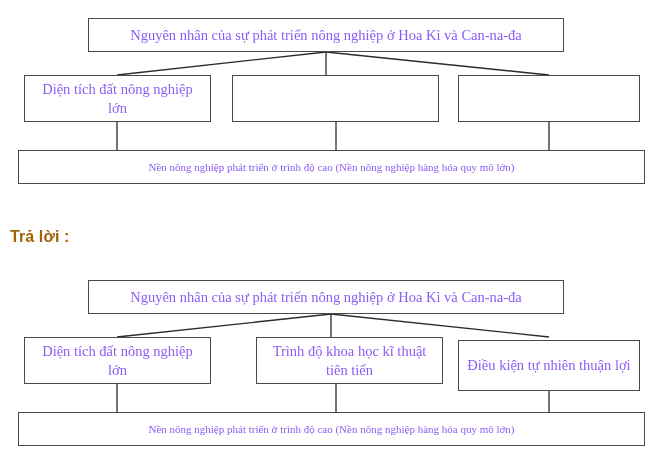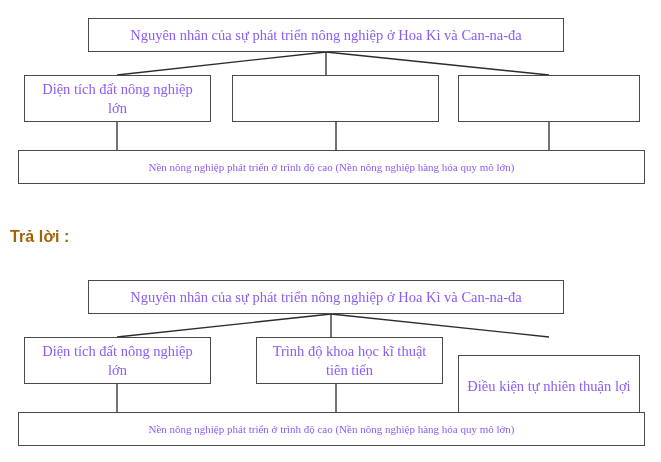--- a/index.html
+++ b/index.html
@@ -109,17 +109,17 @@
     <line x1="336" y1="122" x2="336" y2="150" stroke="#2b2b2b" stroke-width="1.3"></line>
     <line x1="549" y1="122" x2="549" y2="150" stroke="#2b2b2b" stroke-width="1.3"></line>
   </svg>
 
   <div class="node node-title" style="left:88px;top:18px;width:476px;height:34px;">Nguyên nhân của sự phát triển nông nghiệp ở Hoa Kì và Can-na-đa</div>
 
   <div class="node" style="left:24px;top:75px;width:187px;height:47px;">Diện tích đất nông nghiệp lớn</div>
 
   <div class="node" style="left:232px;top:75px;width:187px;height:47px;margin-left:24px;">Trình độ khoa học kĩ thuật tiên tiến</div>
 
-  <div class="node" style="left:458px;top:93px;width:182px;height:63px;">Điều kiện tự nhiên thuận lợi</div>
+  <div class="node" style="left:458px;top:78px;width:182px;height:51px;">Điều kiện tự nhiên thuận lợi</div>
 
   <div class="node node-summary" style="left:18px;top:150px;width:627px;height:34px;">Nền nông nghiệp phát triển ở trình độ cao (Nền nông nghiệp hàng hóa quy mô lớn)</div>
 
 </div>
 
 </body></html>

